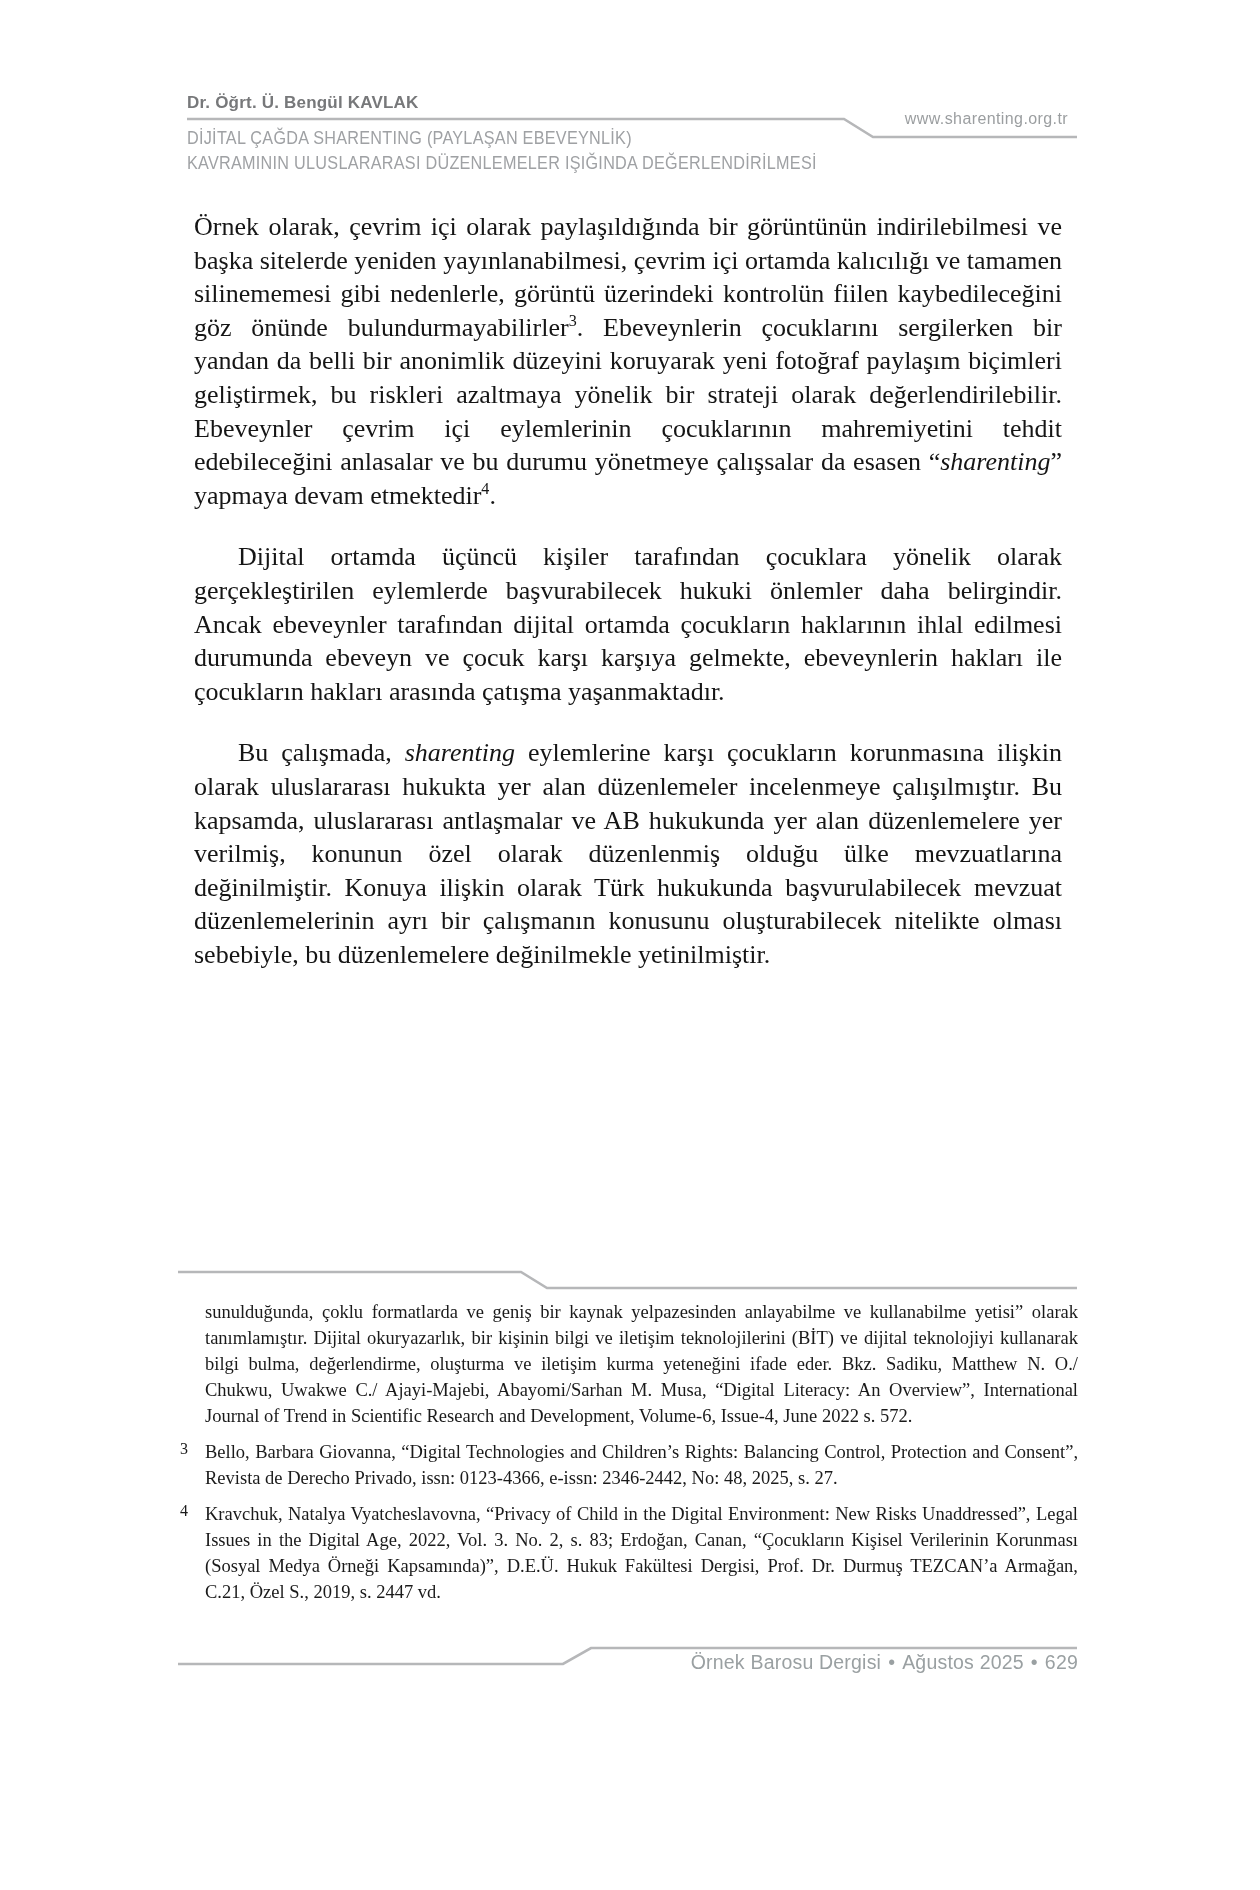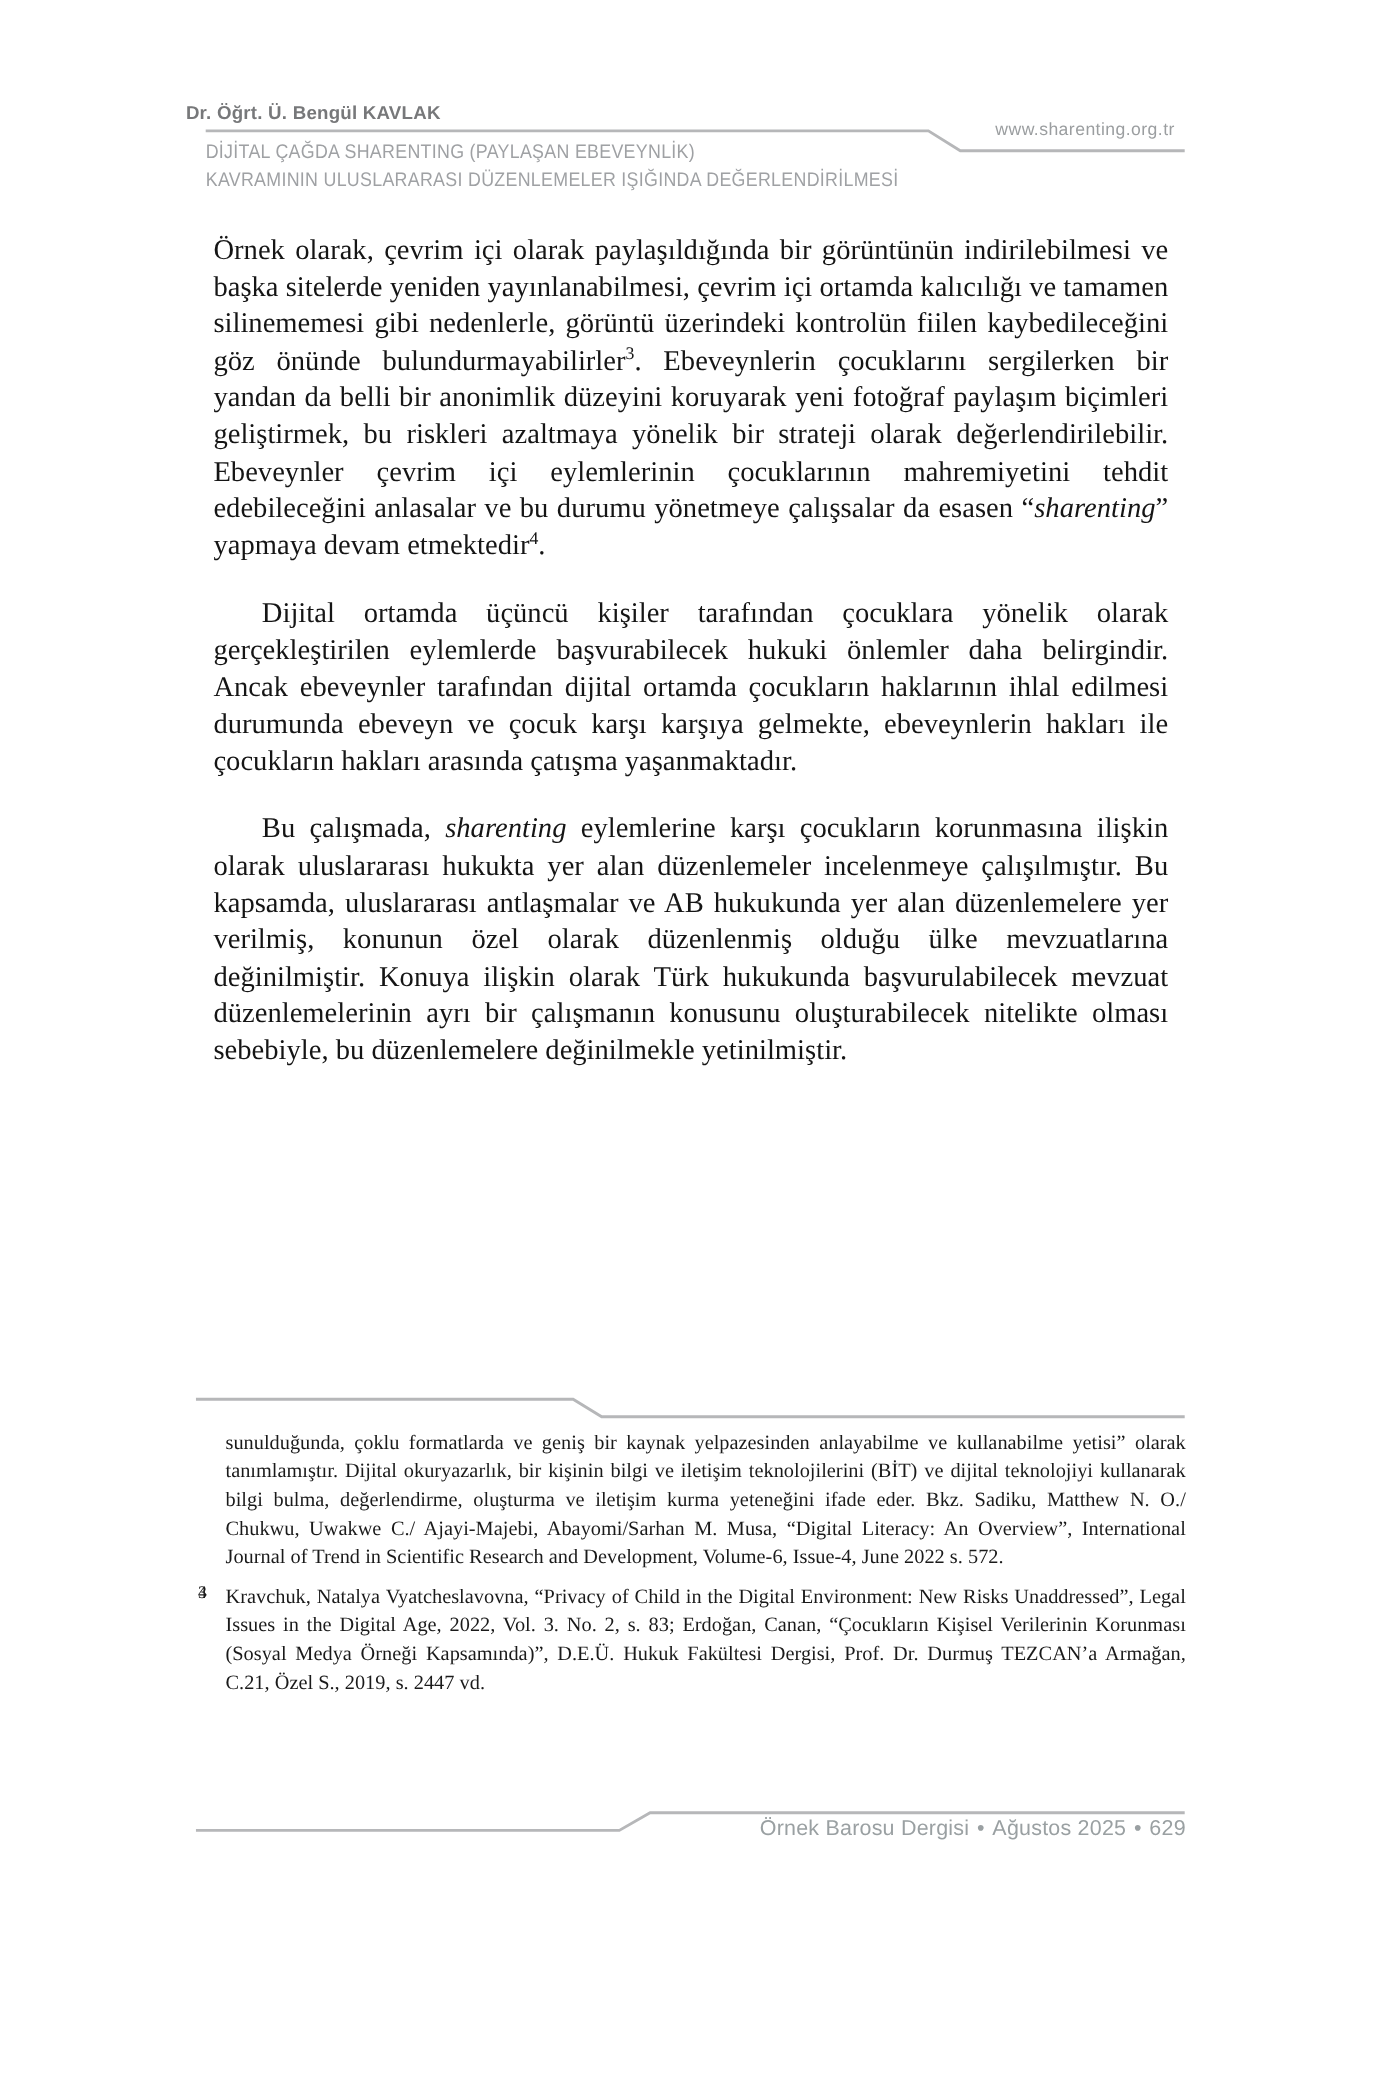--- a/index.html
+++ b/index.html
@@ -7,21 +7,21 @@
     position:relative;
     width:1260px; height:1890px;
     margin:0 auto;
     background:#ffffff;
     font-family:"Liberation Serif", serif;
     overflow:hidden;
   }
 
   
   .author {
-    position:absolute; left:169px; top:93px;
+    position:absolute; left:187px; top:93px;
     font-family:"Liberation Sans", sans-serif;
     font-weight:bold; font-size:17px; color:#77787a; letter-spacing:.2px;
     white-space:nowrap;
   }
   .rule { position:absolute; }
   .rule polyline { fill:none; stroke-width:2.6px; }
   .header-rule { left:186px; top:117px; }
   .site-url {
     position:absolute; top:110px; right:192px;
     font-family:"Liberation Sans", sans-serif;
@@ -102,20 +102,21 @@
     <polyline points="0,2 343,2 369,18 899,18" stroke="#b6b7b9"></polyline>
   </svg>
 
   <section class="footnotes">
     <div class="fn">
       <span class="fn-num"></span>
       <span>sunulduğunda, çoklu formatlarda ve geniş bir kaynak yelpazesinden anlayabilme ve kullanabilme yetisi” olarak tanımlamıştır. Dijital okuryazarlık, bir kişinin bilgi ve iletişim teknolojilerini (BİT) ve dijital teknolojiyi kullanarak bilgi bulma, değerlendirme, oluşturma ve iletişim kurma yeteneğini ifade eder. Bkz. Sadiku, Matthew N. O./ Chukwu, Uwakwe C./ Ajayi-Majebi, Abayomi/Sarhan M. Musa, “Digital Literacy: An Overview”, International Journal of Trend in Scientific Research and Development, Volume-6, Issue-4, June 2022 s. 572.</span>
     </div>
     <div class="fn">
       <span class="fn-num">3</span>
+      <span>Bello, Barbara Giovanna, “Digital Technologies and Children’s Rights: Balancing Control, Protection and Consent”, Revista de Derecho Privado, issn: 0123-4366, e-issn: 2346-2442, No: 48, 2025, s. 27.</span>
     </div>
     <div class="fn">
       <span class="fn-num">4</span>
       <span>Kravchuk, Natalya Vyatcheslavovna, “Privacy of Child in the Digital Environment: New Risks Unaddressed”, Legal Issues in the Digital Age, 2022, Vol. 3. No. 2, s. 83; Erdoğan, Canan, “Çocukların Kişisel Verilerinin Korunması (Sosyal Medya Örneği Kapsamında)”, D.E.Ü. Hukuk Fakültesi Dergisi, Prof. Dr. Durmuş TEZCAN’a Armağan, C.21, Özel S., 2019, s. 2447 vd.</span>
     </div>
   </section>
 
   <svg class="rule footer-rule" width="900" height="24" viewBox="0 0 900 24">
     <polyline points="0,20 385,20 413,4 899,4" stroke="#b6b7b9"></polyline>
   </svg>

